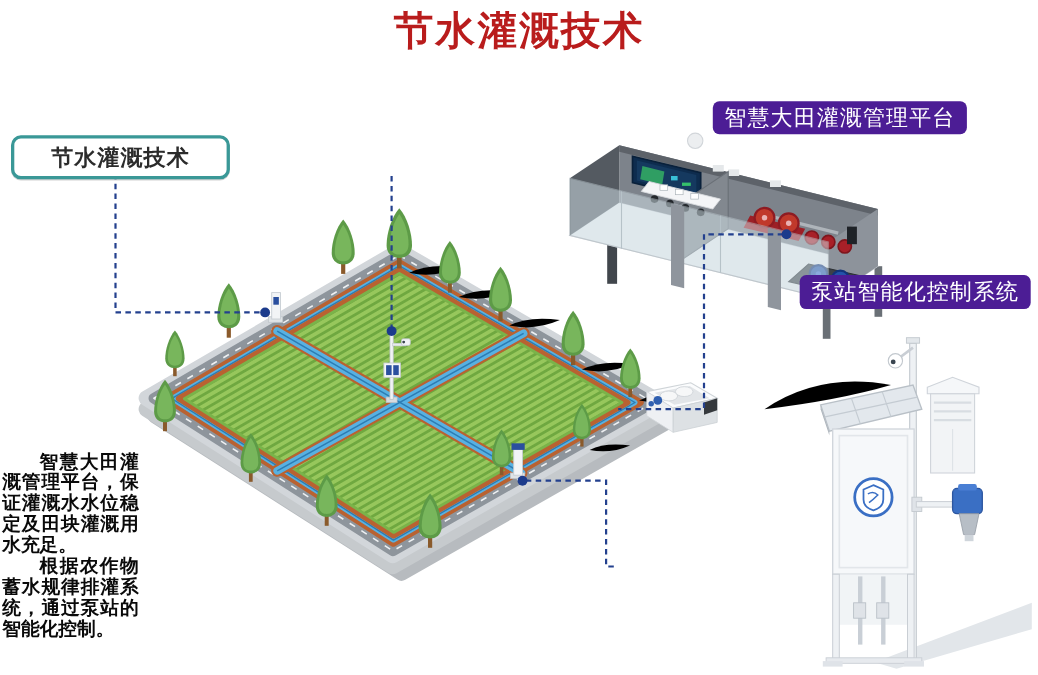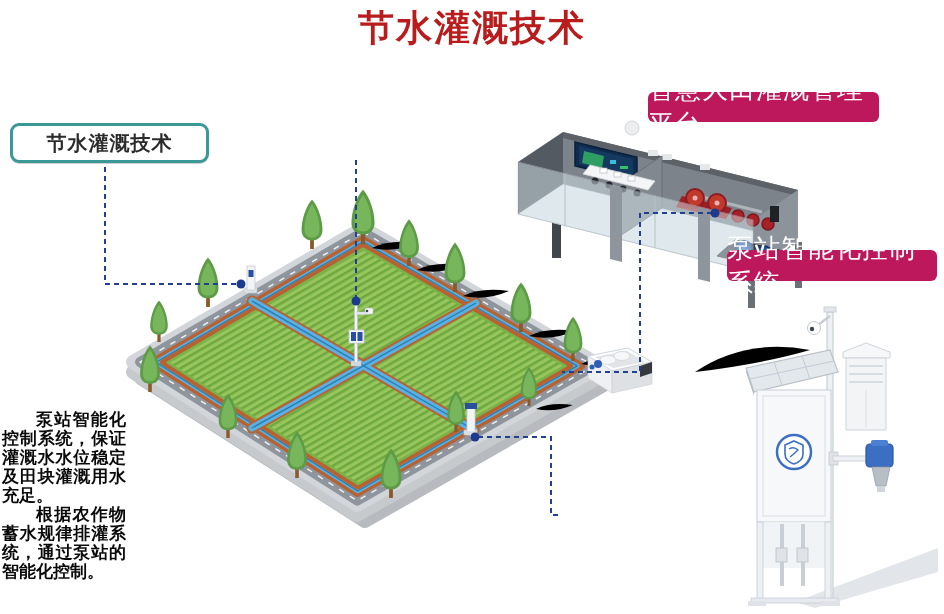--- a/index.html
+++ b/index.html
@@ -5,23 +5,23 @@
   html,body{margin:0;padding:0;background:#ffffff;}
   #stage{position:relative;width:944px;height:614px;background:#ffffff;overflow:hidden;
          font-family:"Liberation Sans","DejaVu Sans",sans-serif;}
   #scene{position:absolute;left:0;top:0;z-index:1;}
   .title{position:absolute;left:0;top:4px;width:100%;text-align:center;
          font-size:36px;font-weight:bold;color:#b91c1c;letter-spacing:2px;z-index:3;}
   .callout{position:absolute;z-index:3;background:#ffffff;border:3px solid #3a9897;
            border-radius:9px;box-shadow:0 1px 0 rgba(0,0,0,.18);
            display:flex;align-items:center;justify-content:center;
            font-size:20px;font-weight:bold;color:#2b2b2b;letter-spacing:1px;}
-  .tealtag{position:absolute;z-index:3;background:#be185d;border-radius:6px;
+  .tealtag{position:absolute;z-index:3;background:#4c1d95;border-radius:6px;
            display:flex;align-items:center;justify-content:center;
-           font-size:26px;color:#ffffff;letter-spacing:1px;}
+           font-size:20px;color:#ffffff;letter-spacing:1px;}
   #cb-drain{left:10px;top:123px;width:193px;height:34px;}
   #cb-monitor{left:337px;top:123px;width:191px;height:34px;}
   #cb-inlet{left:564px;top:500px;width:194px;height:36px;}
   #tt-platform{left:648px;top:92px;width:231px;height:30px;}
   #tt-pump{left:727px;top:250px;width:210px;height:31px;}
   .desc{position:absolute;left:2px;top:410px;width:124px;z-index:3;
         font-size:17px;line-height:19px;font-weight:bold;color:#0a0a0a;text-align:justify;}
   .desc p{margin:0;text-indent:2em;}
 </style>
 </head>
@@ -282,16 +282,16 @@
     </g>
   </svg>
 
   <div class="title">节水灌溉技术</div>
 
   <div class="callout" id="cb-drain">节水灌溉技术</div>
   <div class="tealtag" id="tt-platform">智慧大田灌溉管理平台</div>
   <div class="tealtag" id="tt-pump">泵站智能化控制系统</div>
 
   <div class="desc">
-    <p>泵站智能化控制系统，保证灌溉水水位稳定及田块灌溉用水充足。</p>
+    <p>智慧大田灌溉管理平台，保证灌溉水水位稳定及田块灌溉用水充足。</p>
     <p>根据农作物蓄水规律排灌系统，通过泵站的智能化控制。</p>
   </div>
 </div>
 
 </body></html>

